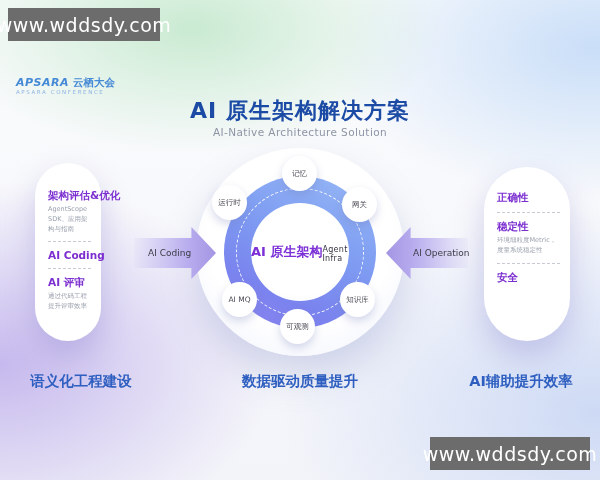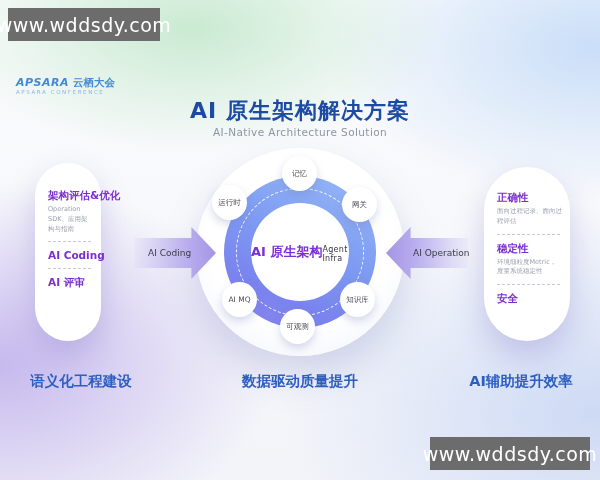--- a/index.html
+++ b/index.html
@@ -85,36 +85,36 @@
   </div>
   <div class="logo-tag">APSARA CONFERENCE</div>
 </div>
 
 <div class="abs title">AI 原生架构解决方案</div>
 <div class="abs subtitle">AI-Native Architecture Solution</div>
 
 <div class="abs pill pill-left">
   <div>
     <div class="pill-item-title">架构评估&amp;优化</div>
-    <div class="pill-item-desc">Operation SDK、应用架构与指南</div>
+    <div class="pill-item-desc">AgentScope SDK、应用架构与指南</div>
   </div>
   <div class="pill-divider"></div>
   <div>
     <div class="pill-item-title">AI Coding</div>
   </div>
   <div class="pill-divider"></div>
   <div>
     <div class="pill-item-title">AI 评审</div>
+    <div class="pill-item-desc">通过代码工程提升评审效率</div>
   </div>
 </div>
 
 <div class="abs pill pill-right">
   <div>
     <div class="pill-item-title">正确性</div>
-    <div class="pill-item-desc">面向过程记录、面向过程评估</div>
   </div>
   <div class="pill-divider"></div>
   <div>
     <div class="pill-item-title">稳定性</div>
     <div class="pill-item-desc">环境细粒度Metric，度量系统稳定性</div>
   </div>
   <div class="pill-divider"></div>
   <div>
     <div class="pill-item-title">安全</div>
   </div>

